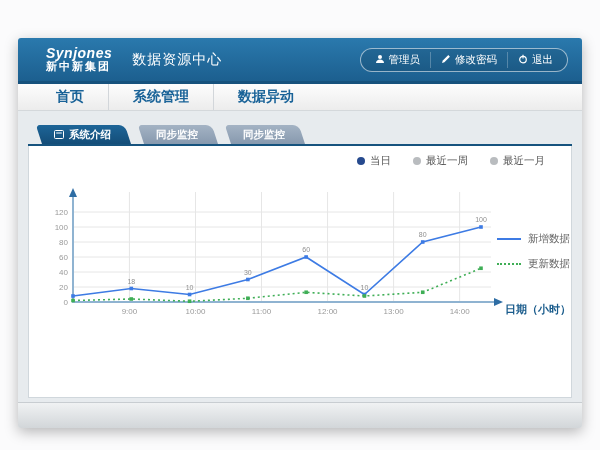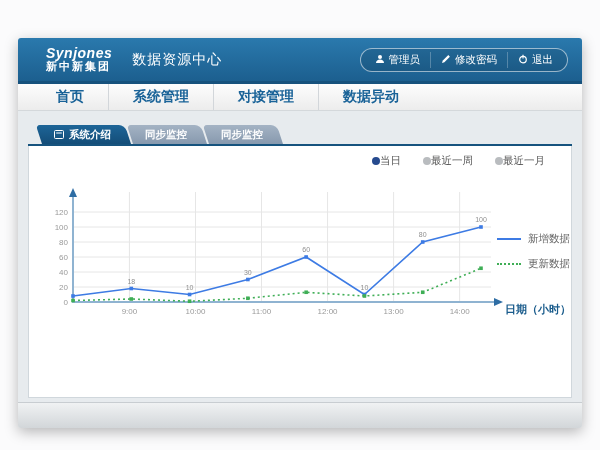--- a/index.html
+++ b/index.html
@@ -26,35 +26,35 @@
   
   .main-nav { height:27px; background:linear-gradient(#fdfdfd,#ececec);
               border-bottom:1px solid #d4d8db; display:flex; align-items:stretch; padding-left:14px; }
   .nav-item { display:flex; align-items:center; padding:0 24px; font-size:14px; font-weight:bold;
               color:#1a6398; cursor:pointer; }
   .nav-item + .nav-item { border-left:1px solid #d2d6da; }
 
   
   .content { padding:14px 10px 0 10px; }
   .tabstrip { display:flex; align-items:flex-start; height:21px; border-bottom:2px solid #16537e;
-              padding-left:14px; }
+              padding-left:14px;gap:11px; }
   .tab { position:relative; height:19px; padding:0 20px 0 12px; margin-right:2px;
          display:flex; align-items:center; gap:5px; color:#fff; font-size:10.5px; font-weight:bold;
          cursor:pointer; }
   .tab::before { content:""; position:absolute; inset:0; transform:skewX(18deg);
                  transform-origin:100% 100%; border-radius:4px 6px 0 0; z-index:-1; }
   .tab.inactive::before { background:linear-gradient(#a4b3c4,#8799ae); }
   .tab.active::before   { background:linear-gradient(#1d6598,#144d78); }
   .tab { z-index:1; } .tab.active { z-index:2; }
 
   .panel { position:relative; background:#fff; border:1px solid #d0d7dc; border-top:none;
            height:252px; }
 
   .time-filter { position:absolute; top:8px; right:26px; display:flex; gap:22px; }
-  .radio-item { display:flex; align-items:center; font-size:10.5px; color:#555; cursor:pointer; }
+  .radio-item { display:flex; align-items:center; gap:5px; font-size:10.5px; color:#555; cursor:pointer; }
   .radio-dot { width:8px; height:8px; border-radius:50%; background:#b9bcbf; }
   .radio-item.selected .radio-dot { background:#264a8e; }
 
   .y-axis-label { position:absolute; top:24px; left:16px; font-size:12px; font-weight:bold; color:#1a5c8c; }
   .x-axis-label { position:absolute; top:156px; left:476px; font-size:11px; font-weight:bold; color:#1a5c8c; }
   #chart-svg { position:absolute; top:34px; left:14px; }
   #chart-svg text { font-family:"Liberation Sans","DejaVu Sans",sans-serif; }
 
   .chart-legend { position:absolute; left:468px; top:86px; display:flex; flex-direction:column; gap:11px;align-items:center; }
   .legend-item { display:flex; align-items:center; gap:7px; font-size:10.5px; color:#666; }
@@ -106,21 +106,20 @@
             </svg>
         </span>
         <span>退出</span>
       </span>
     </div>
   </div>
 
   <div class="main-nav">
     <div class="nav-item">首页</div>
     <div class="nav-item">系统管理</div>
-    <div class="nav-item">对接管理</div>
     <div class="nav-item">数据异动</div>
   </div>
 
   <div class="content">
     <div class="tabstrip">
       <div class="tab active">
         <span>
           <svg width="10" height="9" viewBox="0 0 10 9">
               <rect x="0.5" y="0.5" width="9" height="8" rx="1" fill="none" stroke="#fff"></rect>
               <line x1="2.2" y1="3" x2="7.8" y2="3" stroke="#fff"></line>

